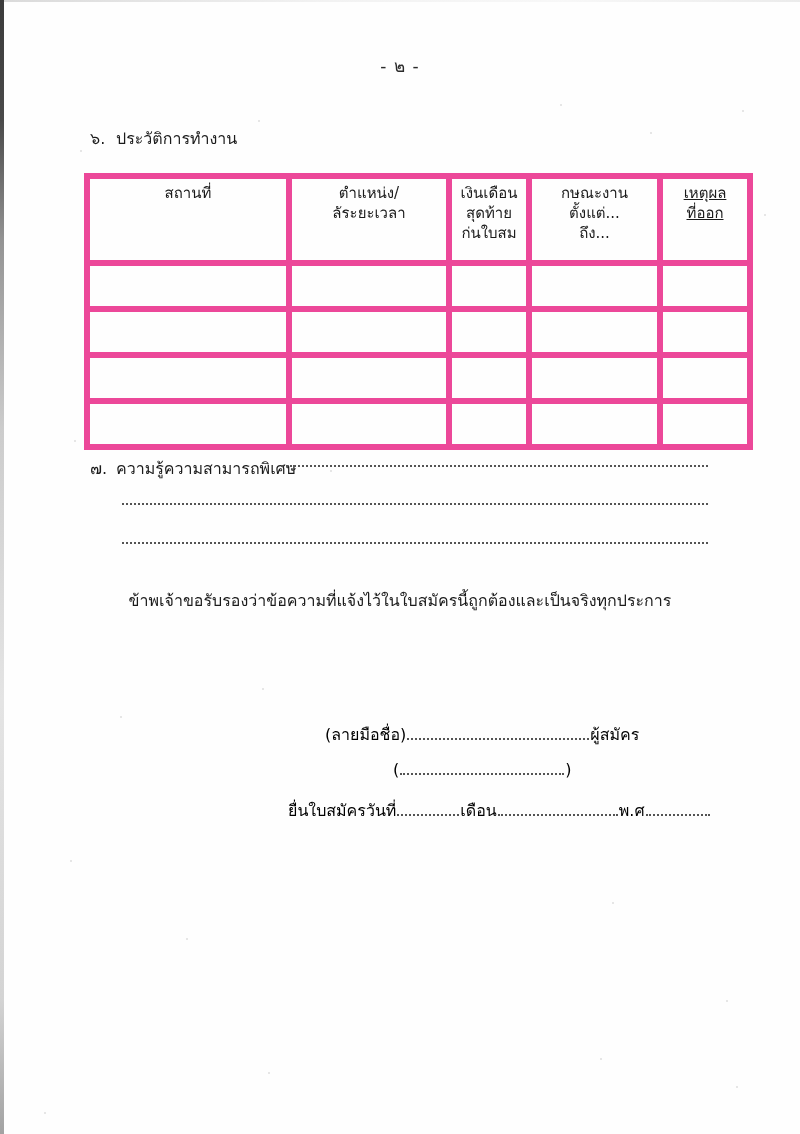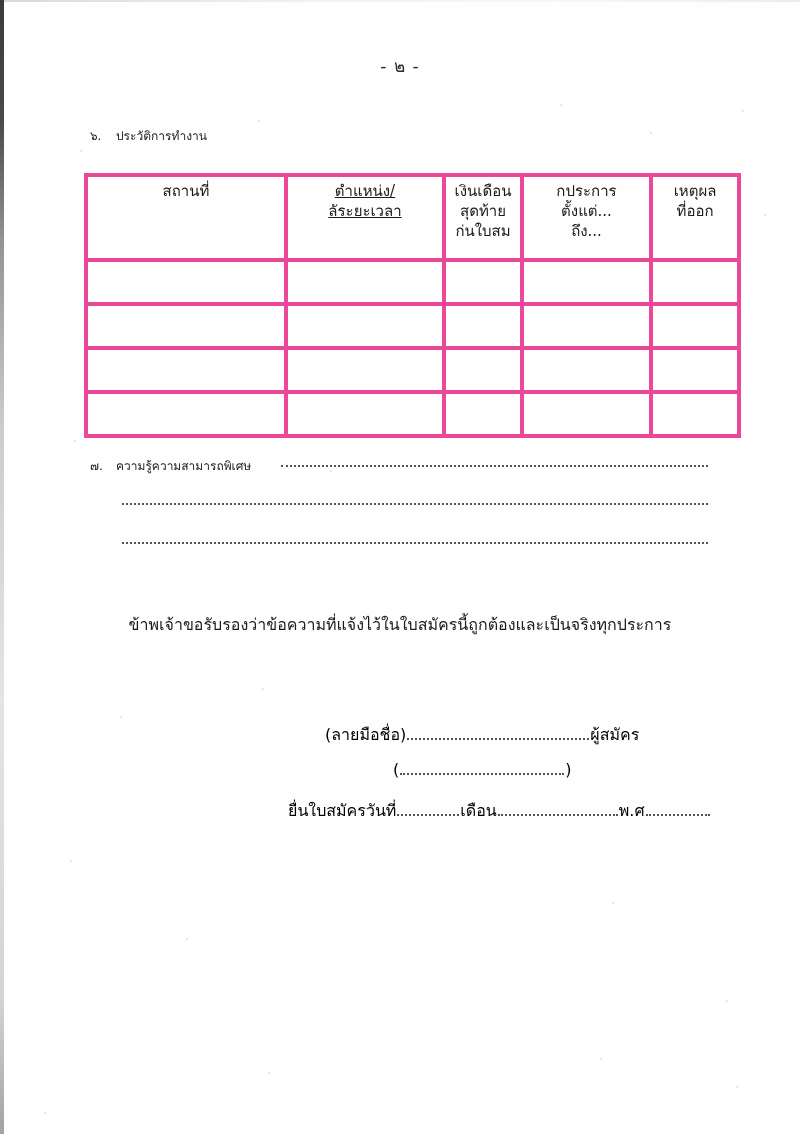--- a/index.html
+++ b/index.html
@@ -53,71 +53,71 @@
     left: 0;
     width: 800px;
     text-align: center;
     font-size: 17px;
     letter-spacing: 1px;
     color: #2b2b2b;
   }
 
   .section-heading {
     position: absolute;
-    font-size: 12px;
+    font-size: 16px;
     color: #1b1b1b;
     white-space: nowrap;
   }
   .section-heading .num {
     display: inline-block;
     width: 26px;
   }
 
   
   #work-table {
     position: absolute;
     left: 84px;
     top: 173px;
     width: 633px;
     height: 241px;
     border-collapse: collapse;
     table-layout: fixed;
   }
   #work-table td, #work-table th {
-    border: 4px solid #ec4899;
+    border: 6px solid #ec4899;
     padding: 0;
     vertical-align: top;
     font-weight: normal;
   }
   #work-table th {
     height: 76px;
     text-align: center;
     font-size: 15px;
     line-height: 1.32;
     padding-top: 5px;
     color: #1b1b1b;
   }
   #work-table td.data-cell { height: 40px; }
   .col-place   { width: 196px; }
-  .col-position{ width: 154px; text-decoration: underline; }
+  .col-position{ width: 154px; }
   .col-salary  { width: 74px; margin-top: 40px; }
   .col-period  { width: 125px; }
-  .col-reason  { width: 84px; }
+  .col-reason  { width: 84px; text-decoration: underline; }
   .hline { display: block; }
 
   
   .dotline {
     position: absolute;
     border-bottom: 2px dotted #545454;
     height: 0;
   }
 
   .certify {
     position: absolute;
-    top: 612px;
+    top: 588px;
     left: 0;
     width: 800px;
     text-align: center;
     font-size: 16px;
     color: #1b1b1b;
   }
 
   .sig-row {
     position: absolute;
     font-size: 16px;
@@ -174,21 +174,21 @@
         <th class="col-position">
           <span class="hline">ตำแหน่ง/</span>
           <span class="hline">ลัระยะเวลา</span>
         </th>
         <th class="col-salary">
           <span class="hline">เงินเดือน</span>
           <span class="hline">สุดท้าย</span>
           <span class="hline">ก่นใบสม</span>
         </th>
         <th class="col-period">
-          <span class="hline">กประการ</span>
+          <span class="hline">กษณะงาน</span>
           <span class="hline">ตั้งแต่...</span>
           <span class="hline">ถึง...</span>
         </th>
         <th class="col-reason">
           <span class="hline">เหตุผล</span>
           <span class="hline">ที่ออก</span>
         </th>
       </tr>
     </thead>
     <tbody>

